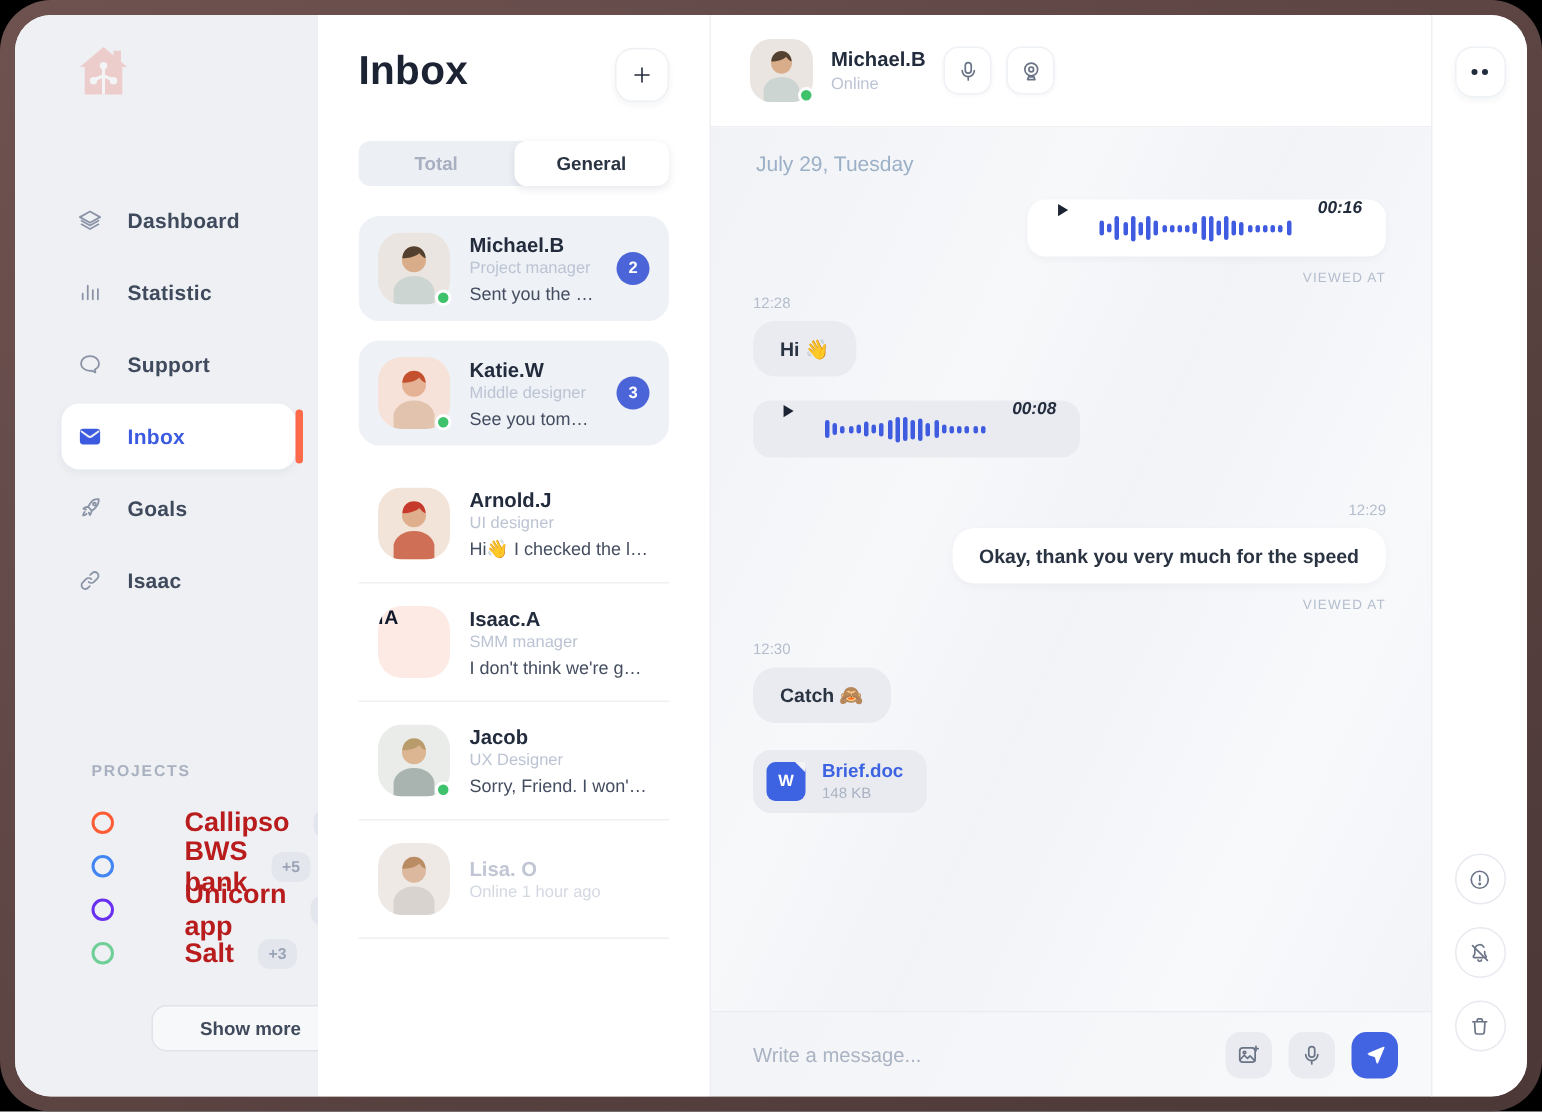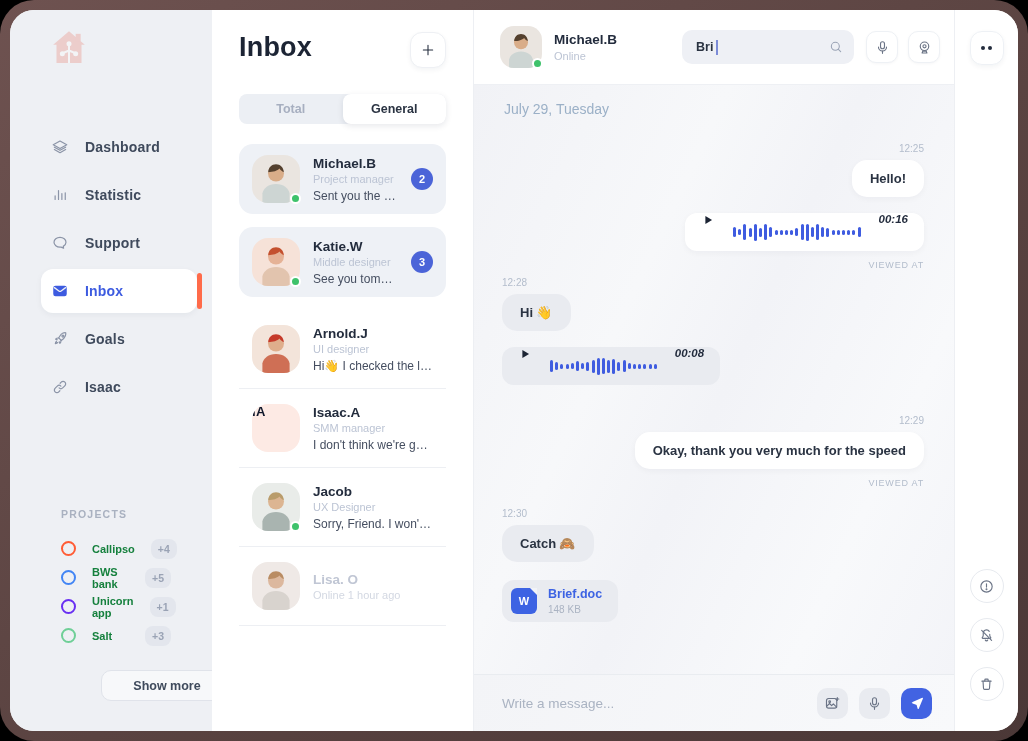--- a/index.html
+++ b/index.html
@@ -41,21 +41,21 @@
     position: absolute; right: -5px; top: 4px; bottom: 4px; width: 5px;
     border-radius: 4px; background: #ff6b4a;
   }
   .projects { margin-top: auto; padding: 0 30px 0 40px; }
   .projects-label {
     font-size: 10.5px; font-weight: 700; letter-spacing: 1.2px;
     color: #a9b1c0; margin-bottom: 14px;
   }
   .proj-row { display: flex; align-items: center; gap: 16px; height: 29px; cursor: pointer; }
   .proj-ring { width: 15px; height: 15px; border-radius: 50%; border: 2.5px solid; flex: 0 0 15px; }
-  .proj-name { font-size: 11px; font-weight: 700; color: #15803d; }
+  .proj-name { font-size: 18px; font-weight: 700; color: #b91c1c; margin-left: 31px; }
   .proj-count {
     margin-left: auto; background: #e3e6ed; color: #9aa3b5;
     font-size: 10.5px; font-weight: 700; border-radius: 8px; padding: 4px 7px;
   }
   .show-more {
     margin: 20px 30px 0 40px; height: 31px; width: 132px;
     background: rgba(255,255,255,.55); border: 1px solid #e0e3ea; border-radius: 10px;
     font-family: inherit; font-size: 12.5px; font-weight: 700; color: #3f4a5c; cursor: pointer;
   }
 
@@ -442,30 +442,20 @@
               <path d="M24 29c-7.5 0-12.6 4.2-13.6 9.4V48h27.2v-9.6C36.6 33.2 31.5 29 24 29z" fill="#cdd5d3"></path>
               <circle cx="24" cy="18.5" r="8" fill="#d9ad89"></circle>
               <path d="M16.2 17.2c.2-4.8 3.5-8 7.8-8s7.6 3.2 7.8 8c-2.6-1-4.3-3.6-4.3-3.6-1.8 2.2-6.6 3.6-11.3 3.6z" fill="#54402e"></path>
             </svg>
             <span class="dot"></span>
           </div>
         <div>
           <div class="peer-name">Michael.B</div>
           <div class="peer-status">Online</div>
         </div>
-        <div class="search-box" role="textbox">
-          <span class="search-text">Bri</span>
-          <span class="caret"></span>
-          <span class="icn">
-            <svg width="16" height="16" viewBox="0 0 24 24" stroke="#9aa3b5">
-                <circle cx="11" cy="11" r="6"></circle>
-                <path d="M15.6 15.6 19 19"></path>
-              </svg>
-          </span>
-        </div>
         <div id="chat-actions" style="display:flex;gap:10px">
             <button class="round-btn">
               <span class="icn">
                 <svg width="17" height="17" viewBox="0 0 24 24" stroke="#6b7486">
                   <rect x="9.2" y="3.8" width="5.6" height="10" rx="2.8"></rect>
                   <path d="M6.3 11.3a5.7 5.7 0 0 0 11.4 0"></path>
                   <path d="M12 17v3.2"></path>
                 </svg>
               </span>
             </button>
@@ -477,21 +467,20 @@
                   <path d="M8.6 19.8h6.8l-1.1-3a6.2 6.2 0 0 1-4.6 0z"></path>
                 </svg>
               </span>
             </button>
           </div>
       </header>
 
       <div class="chat-body">
         <div class="date-hdr">July 29, Tuesday</div>
         <div id="messages" style="display:flex;flex-direction:column">
-            <div class="row-out"><div class="msg-time" style="margin-top:26px">12:25</div><div class="bubble out">Hello!</div></div>
             <div class="row-out">
               <div style="margin-top:16px"></div>
               <div class="audio out" style="margin-top:2px">
                 <span class="play-btn">
                   <svg width="14" height="14" viewBox="0 0 24 24">
                     <path d="M7.5 5v14l11.5-7z" fill="#1c2434" stroke="none"></path>
                   </svg>
                 </span>
                 <span class="wave">
                   <i style="height:10px"></i>

